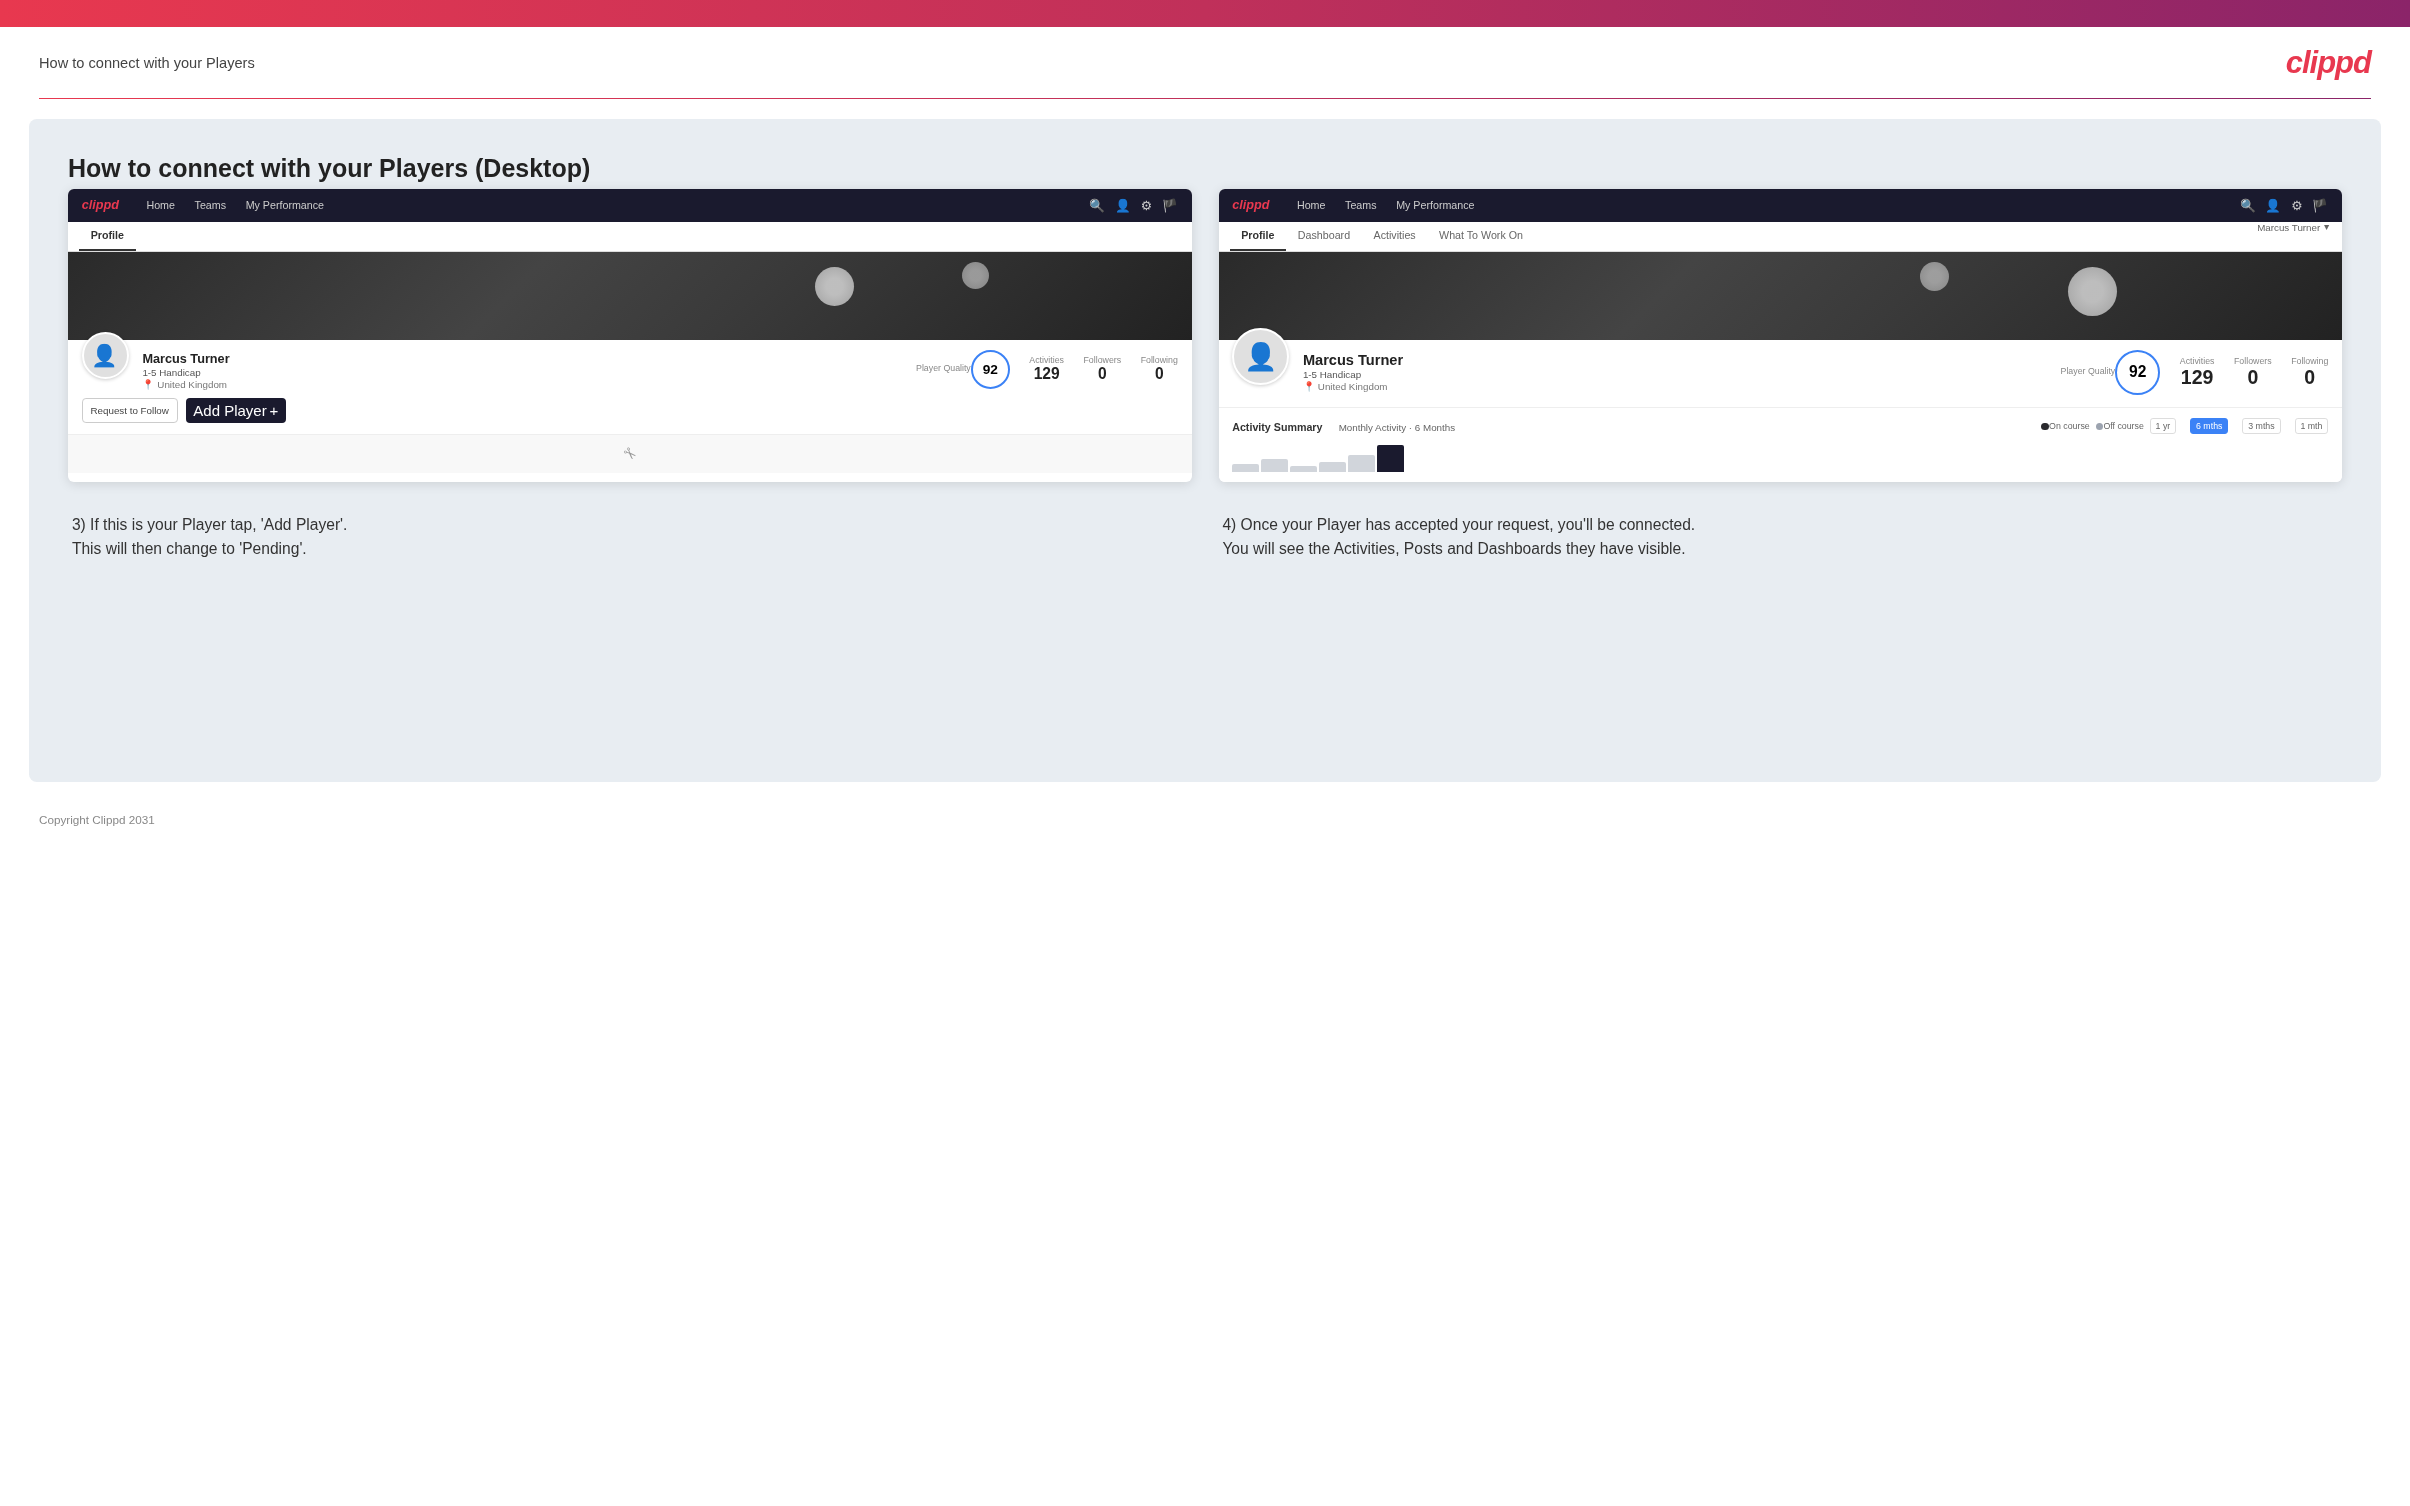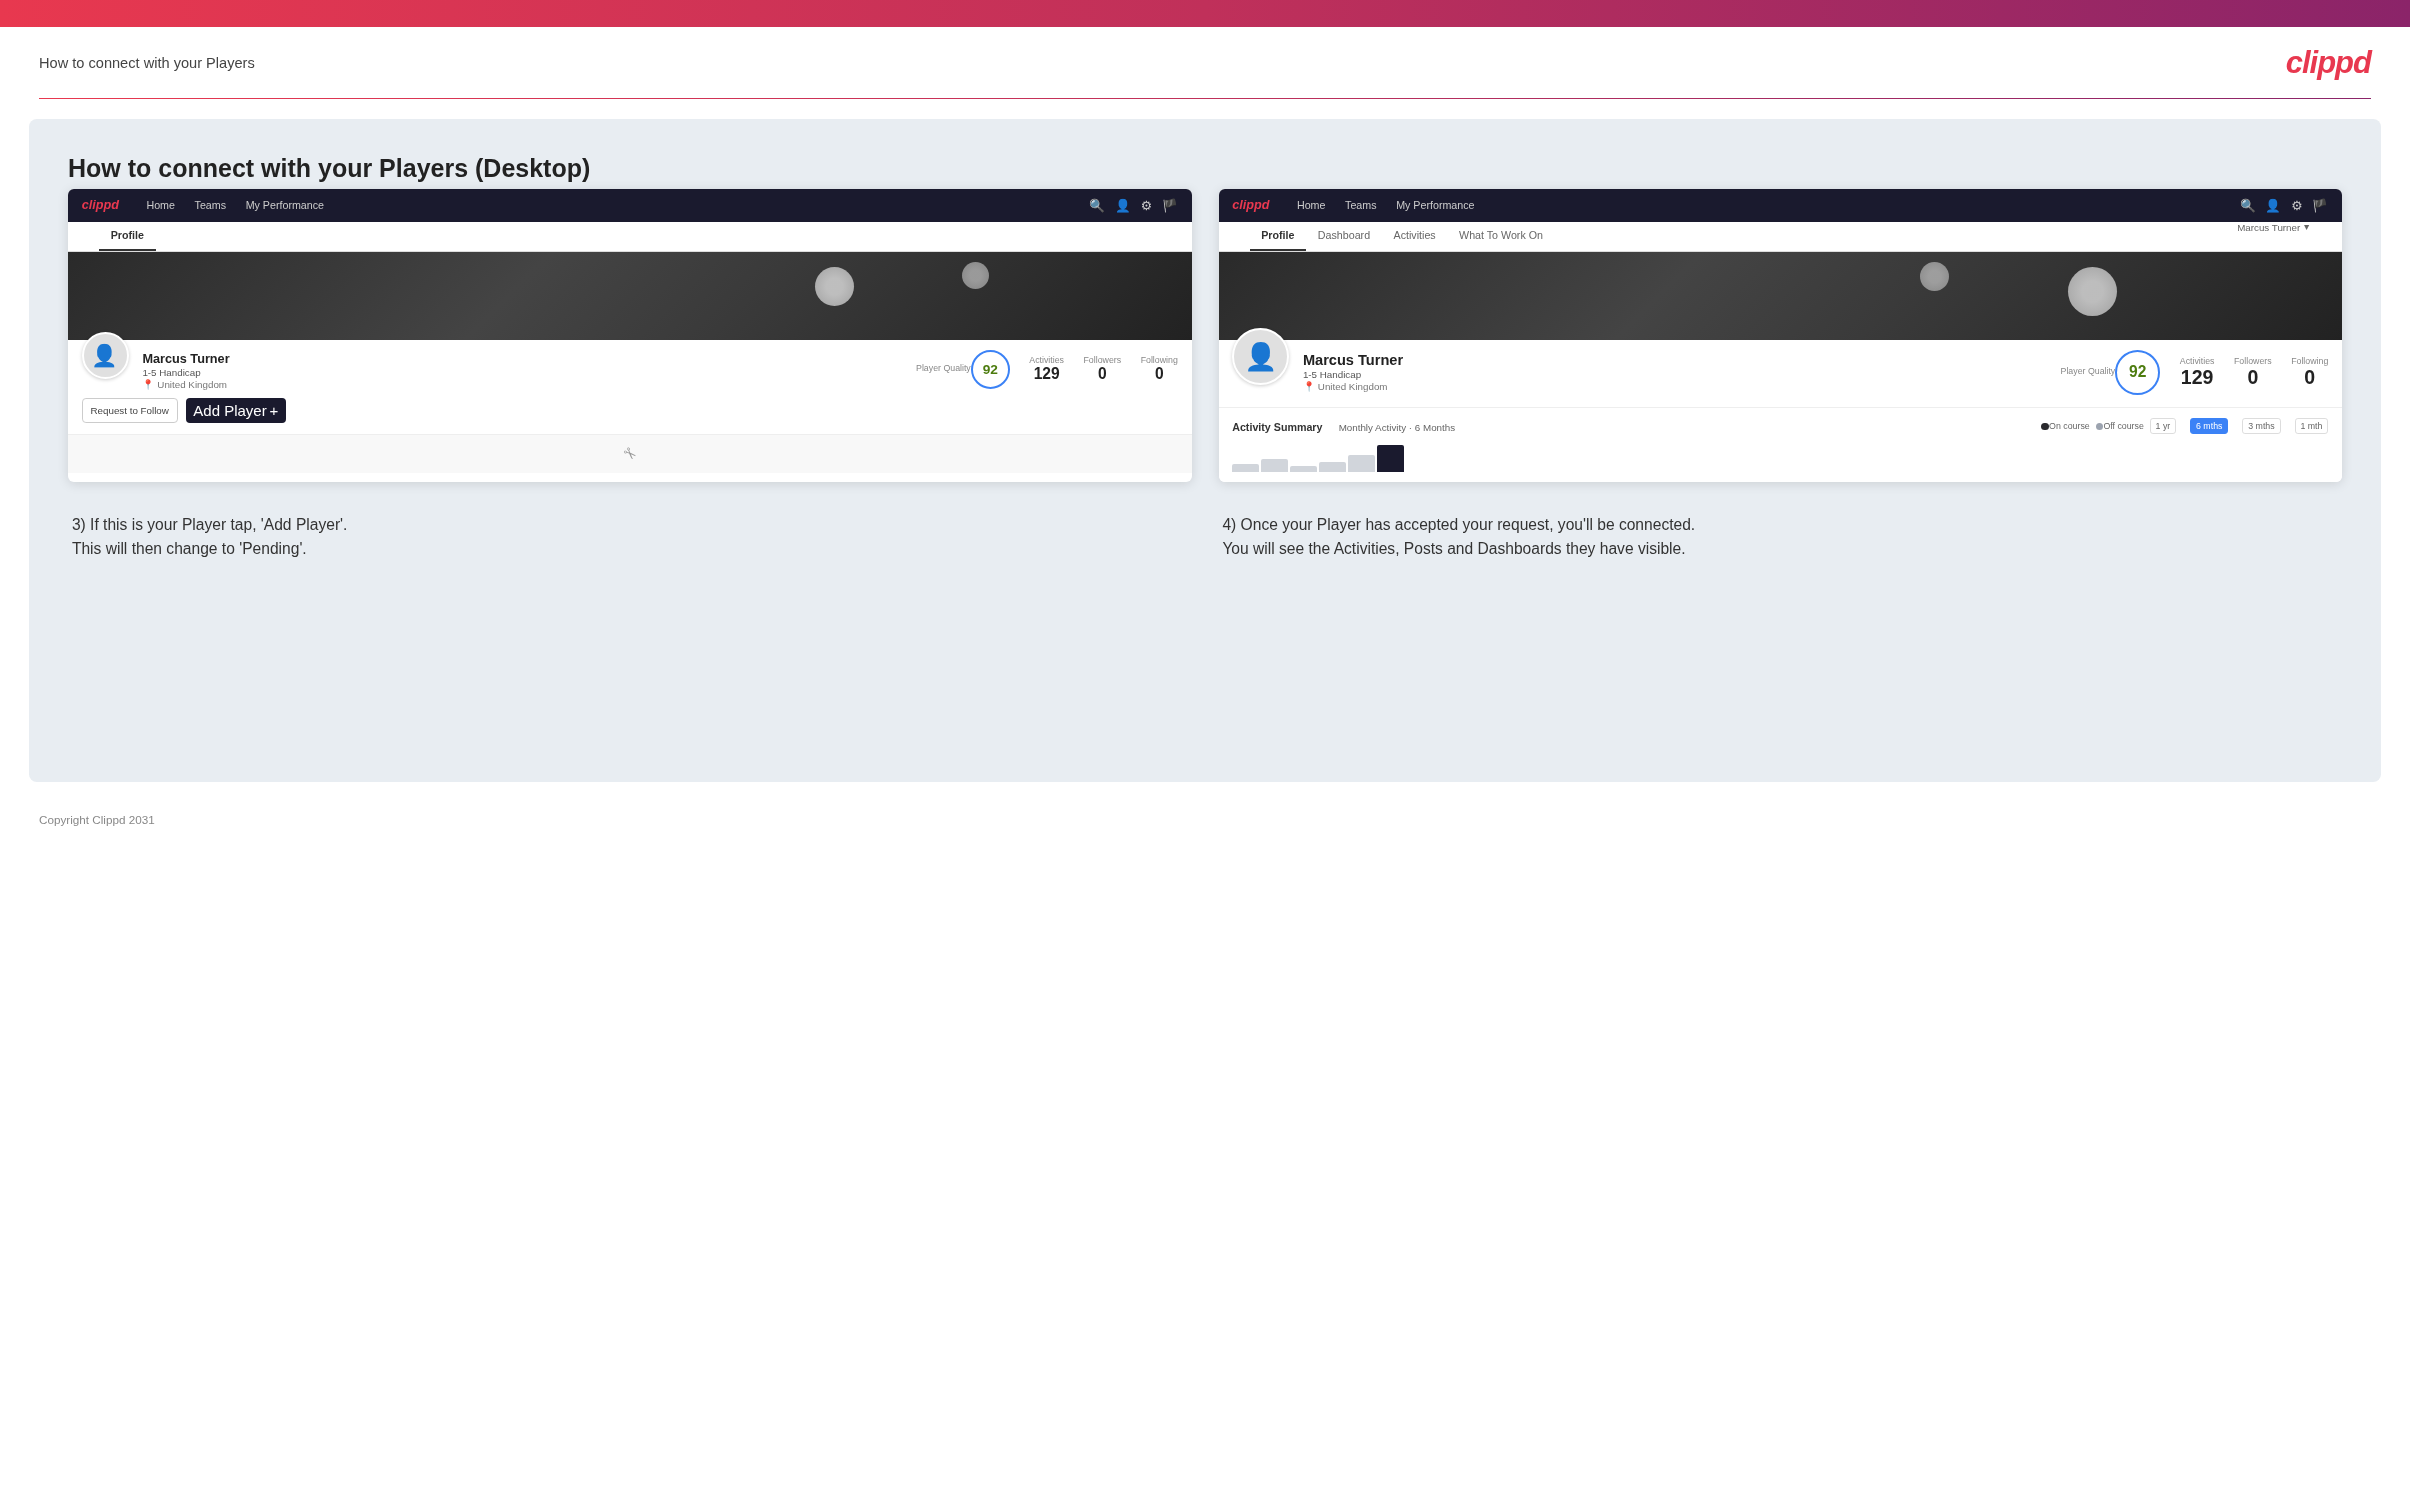--- a/index.html
+++ b/index.html
@@ -115,21 +115,21 @@
 
     .app-nav-icon {
       color: #ccc;
       font-size: 12.7px;
       cursor: pointer;
     }
 
     
     .app-tabs {
       border-bottom: 1px solid #ddd;
-      padding: 0 31px;
+      padding: 0 11px;
       display: flex;
       gap: 0;
       background: #fff;
     }
 
     .app-tab {
       font-size: 10.7px;
       padding: 7.8px 11.7px;
       color: #666;
       cursor: pointer;
@@ -254,21 +254,21 @@
     .quality-circle {
       width: 39px;
       height: 39px;
       border-radius: 50%;
       border: 2.9px solid #3b82f6;
       display: flex;
       align-items: center;
       justify-content: center;
       font-size: 13.7px;
       font-weight: 700;
-      color: #4d7c0f;
+      color: #000000;
     }
 
     .quality-block {
       display: flex;
       flex-direction: row;
       align-items: center;
     }
 
     .quality-label {
       font-size: 8.8px;

